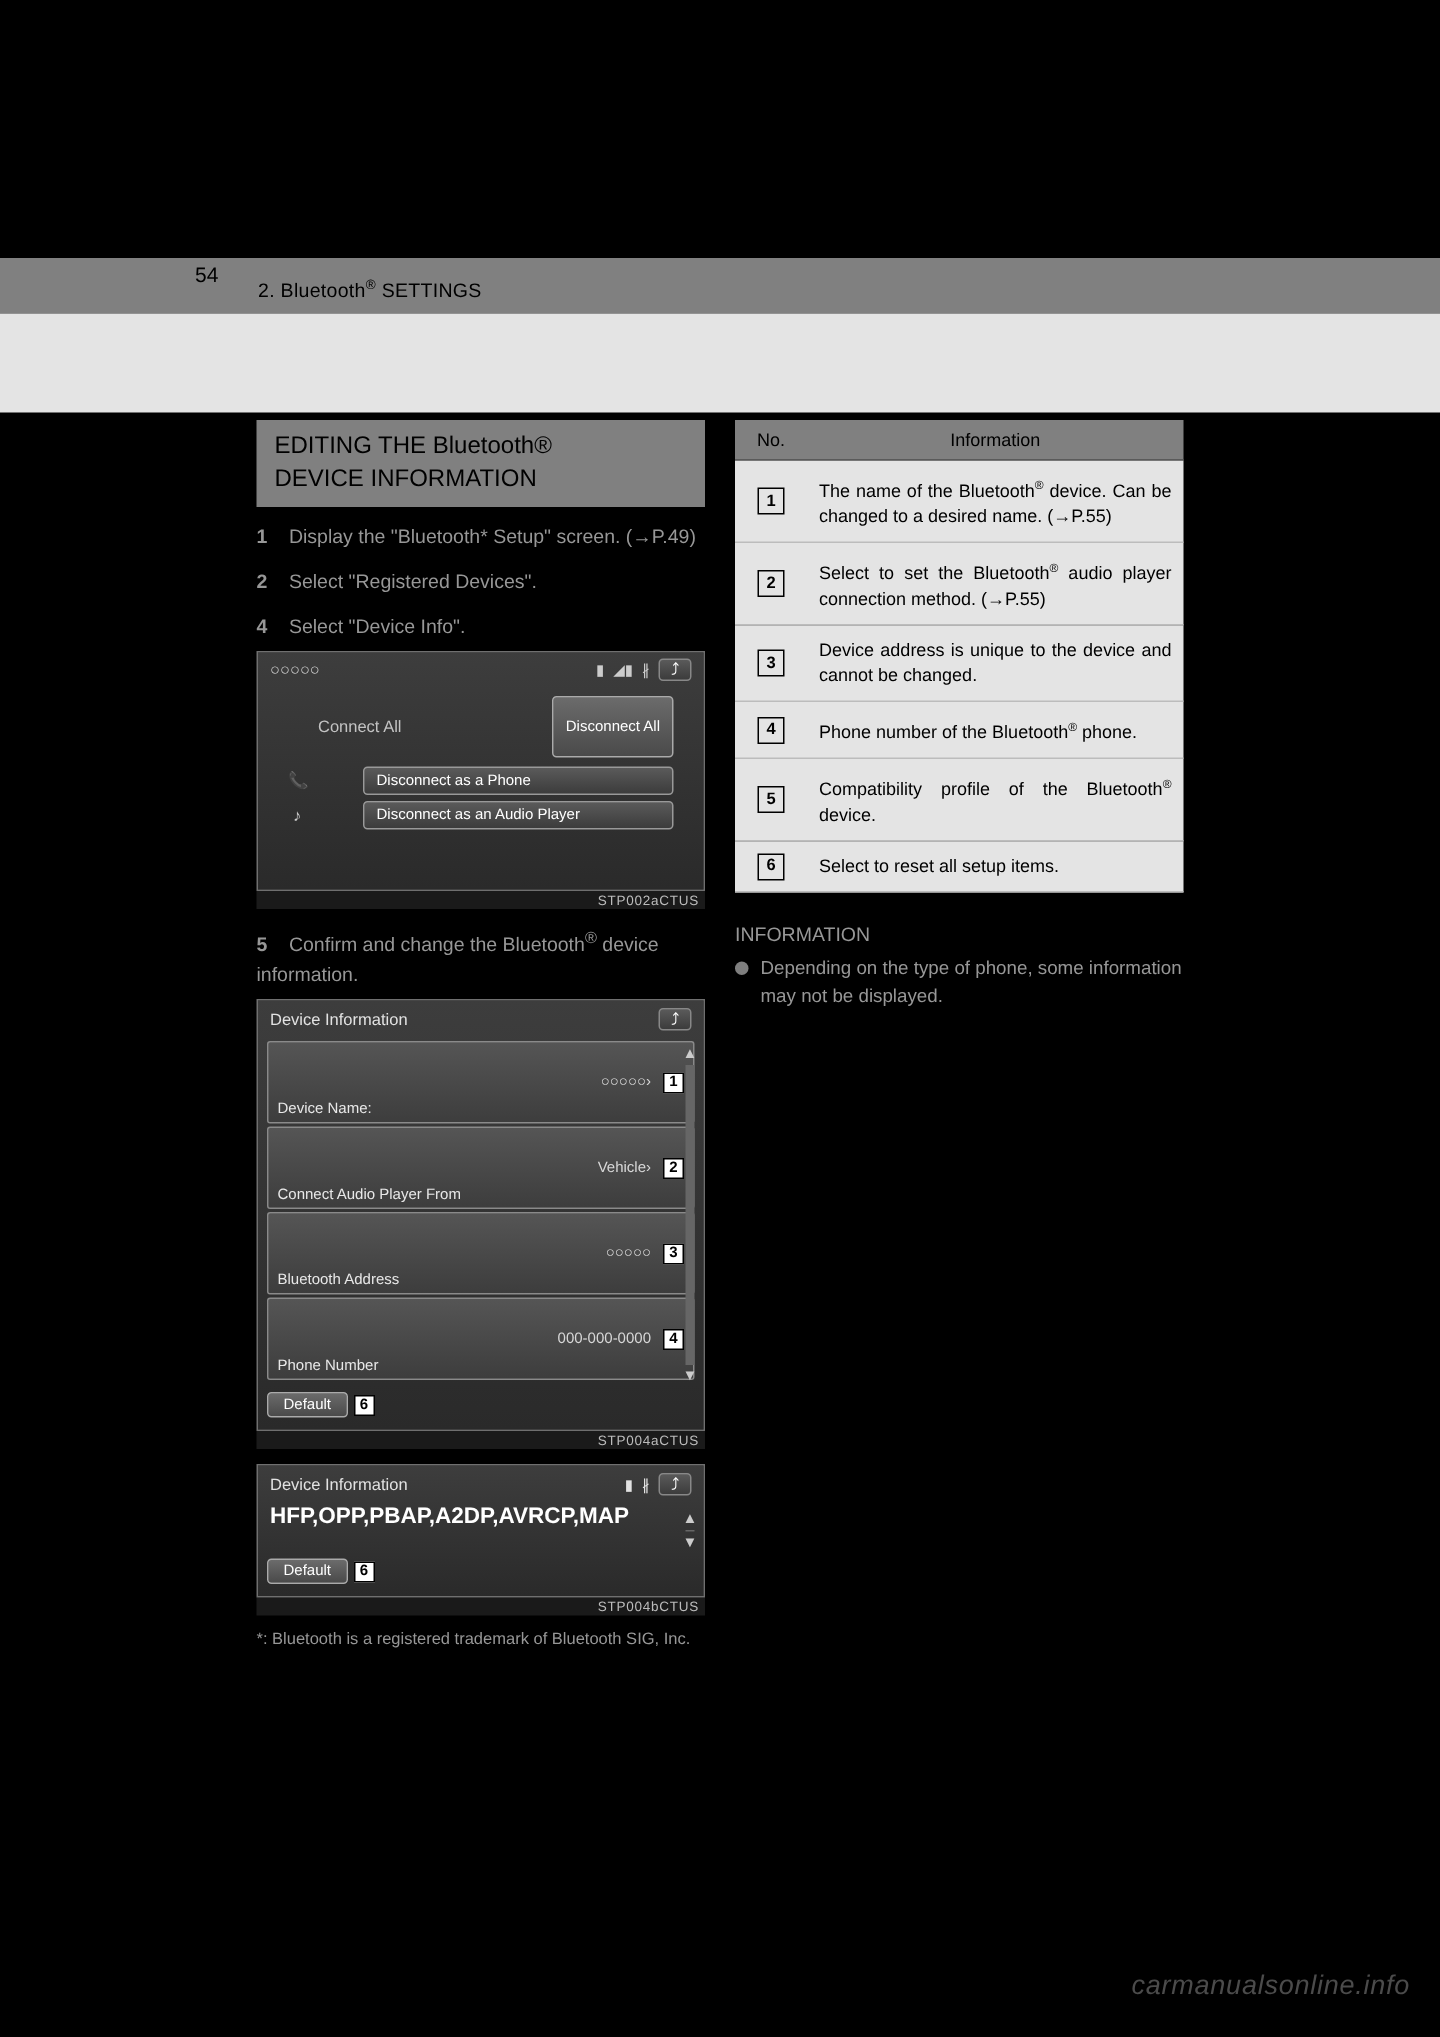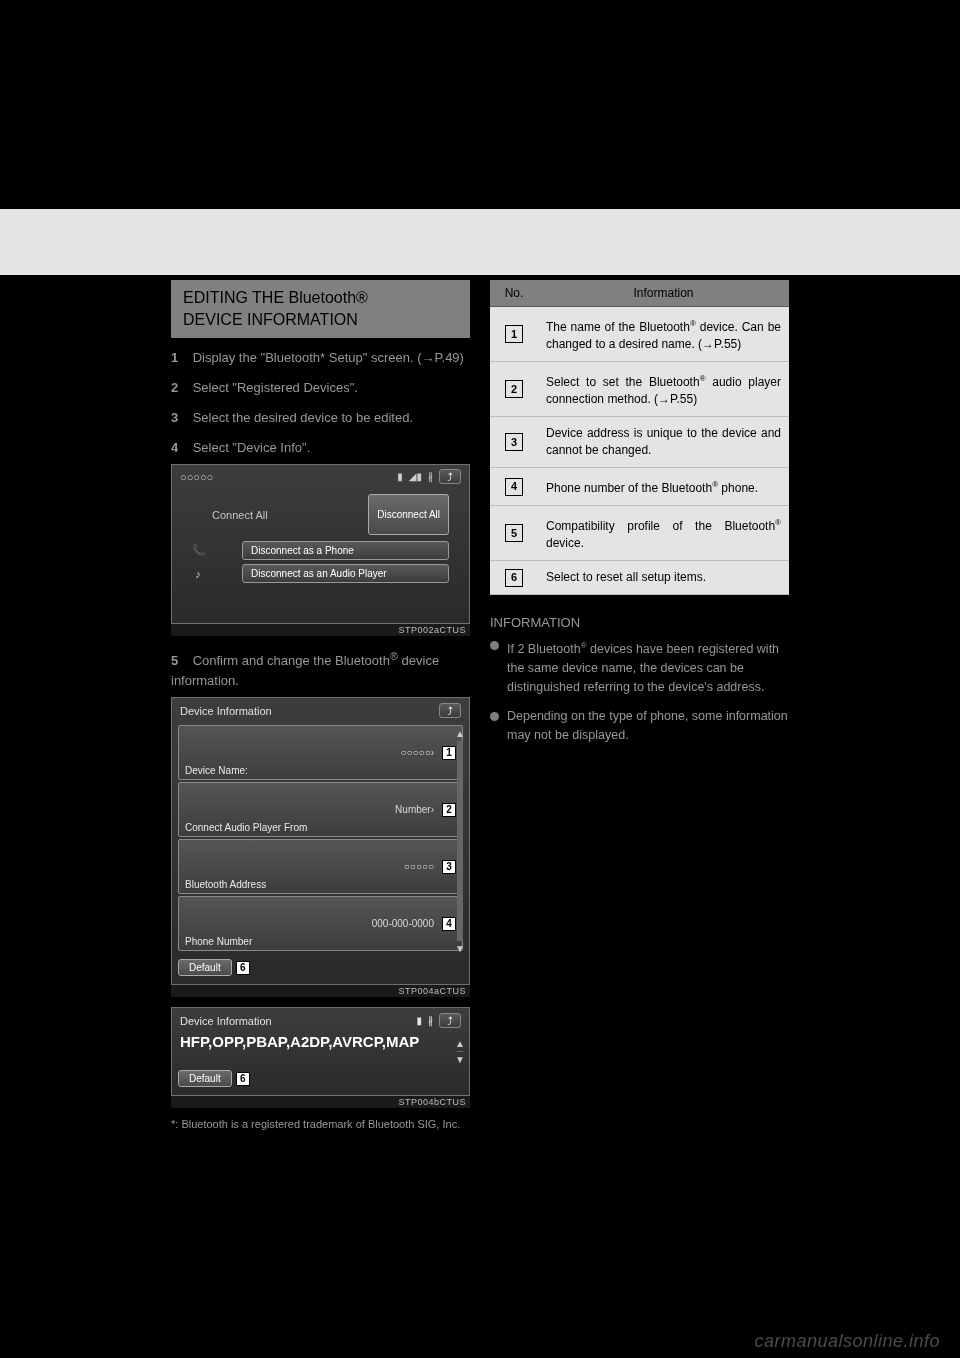--- a/index.html
+++ b/index.html
@@ -253,53 +253,52 @@
   .page-num {
     position:absolute;
     top: 175px;
     left: 130px;
     color:#000;
     font-size:14px;
   }
   .watermark {
     position:absolute;
     right: 20px;
-    bottom: 6px;
+    bottom: 24px;
     color:#4b4b4b;
     font-size:18px;
     font-style: italic;
     letter-spacing: 0.5px;
   }
 </style>
 </head>
 <body>
 
 <div class="page">
+  <div class="header-band">
+    <span>2. Bluetooth<sup>®</sup> SETTINGS</span>
+  </div>
   <div class="page-num">54</div>
   <div class="header-pale"></div>
 
   <div class="columns">
 
     <div class="col">
       <div class="section-title">
         <span>EDITING THE Bluetooth®</span><sup></sup><br>
         <span>DEVICE INFORMATION</span>
       </div>
 
       <div class="step">
         <span class="num">1</span>
         <span class="body">Display the "Bluetooth* Setup" screen. (→P.49)</span>
       </div>
       <div class="step">
         <span class="num">2</span>
         <span class="body">Select "Registered Devices".</span>
-      </div>
-      <div class="step">
-        <span class="num">3</span>
-        <span class="body">Select the desired device to be edited.</span>
       </div>
       <div class="step">
         <span class="num">4</span>
         <span class="body">Select "Device Info".</span>
       </div>
 
       <div class="shot shot1">
         <div class="shot-top">
           <span>○○○○○</span>
           <div class="stat-icons">
@@ -336,21 +335,21 @@
           <div class="btn-back">⤴</div>
         </div>
         <div id="shot2-rows">
             <div class="sl-row">
               <span class="lbl">Device Name:</span>
               <span class="val">○○○○○›</span>
               <span class="callout">1</span>
             </div>
             <div class="sl-row">
               <span class="lbl">Connect Audio Player From</span>
-              <span class="val">Number›</span>
+              <span class="val">Vehicle›</span>
               <span class="callout">2</span>
             </div>
             <div class="sl-row">
               <span class="lbl">Bluetooth Address</span>
               <span class="val">○○○○○</span>
               <span class="callout">3</span>
             </div>
             <div class="sl-row">
               <span class="lbl">Phone Number</span>
               <span class="val">000-000-0000</span>
@@ -427,24 +426,20 @@
               <td class="no"><span class="numbox">6</span></td>
               <td>Select to reset all setup items.</td>
             </tr>
           </tbody>
       </table>
 
       <div class="info-head">INFORMATION</div>
       <ul class="bullets" id="info-bullets">
           <li>
             <span class="dot"></span>
-            <span>If 2 Bluetooth<sup>®</sup> devices have been registered with the same device name, the devices can be distinguished referring to the device's address.</span>
-          </li>
-          <li>
-            <span class="dot"></span>
             <span>Depending on the type of phone, some information may not be displayed.</span>
           </li>
         </ul>
     </div>
   </div>
 
   <div class="watermark">carmanualsonline.info</div>
 </div>
 
 </body></html>

